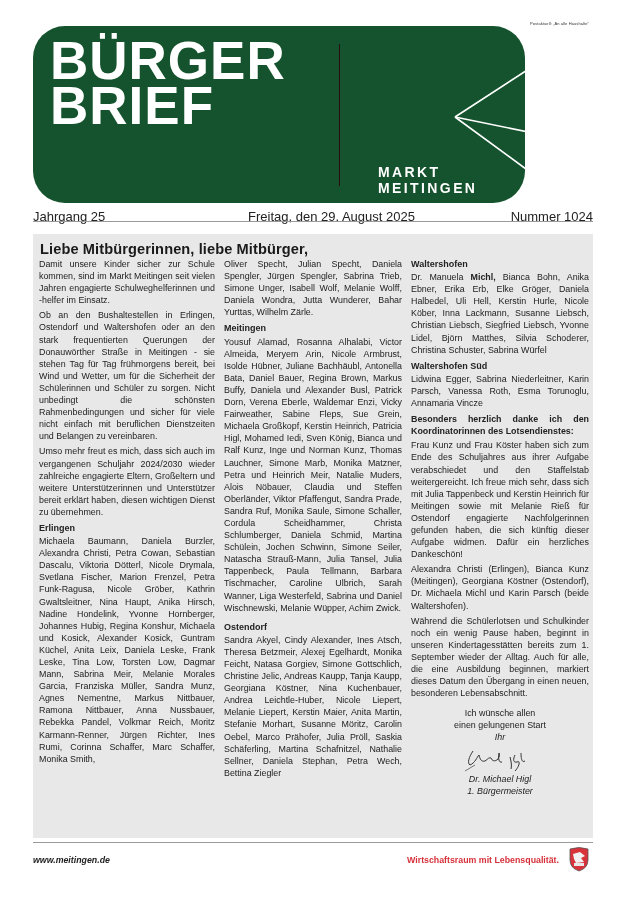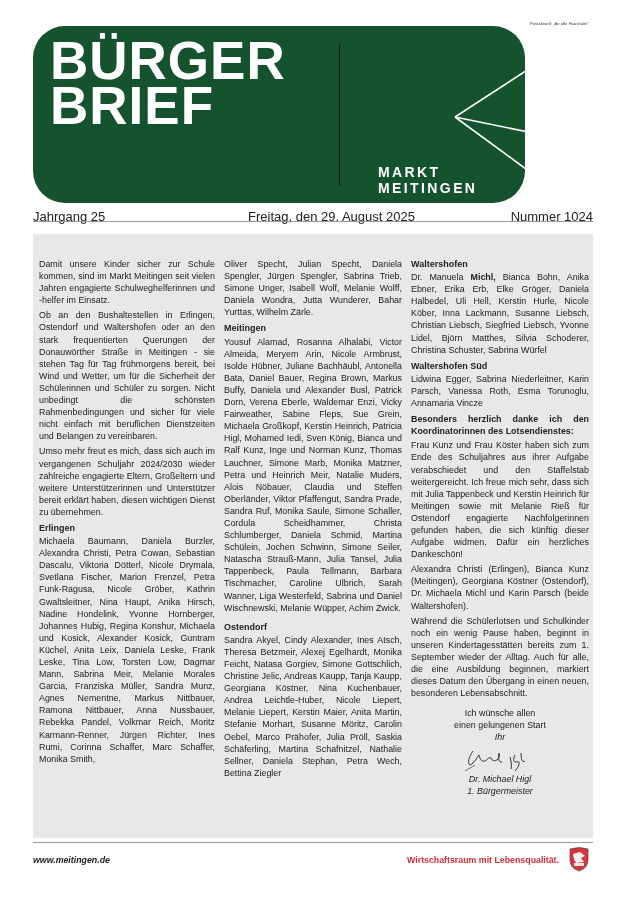--- a/index.html
+++ b/index.html
@@ -68,20 +68,21 @@
 </div>
 
 <div class="dateline">
   <span class="dl-left">Jahrgang 25</span>
   <span class="dl-center">Freitag, den 29. August 2025</span>
   <span class="dl-right">Nummer 1024</span>
 </div>
 <div class="rule" style="top:221px;"></div>
 
 <div class="box">
+  <div class="headline">Liebe Mitbürgerinnen, liebe Mitbürger,</div>
 
   <div class="col c1">
     <p>Damit unsere Kinder sicher zur Schule kommen, sind im Markt Meitingen seit vielen Jahren engagierte Schulweg­helferinnen und -helfer im Einsatz.</p>
     <p>Ob an den Bushaltestellen in Erlingen, Ostendorf und Waltershofen oder an den stark frequentierten Querungen der Donauwörther Straße in Meitingen - sie stehen Tag für Tag frühmorgens bereit, bei Wind und Wetter, um für die Sicherheit der Schülerinnen und Schüler zu sorgen. Nicht unbedingt die schönsten Rahmenbedingungen und sicher für viele nicht einfach mit beruf­lichen Dienstzeiten und Belangen zu vereinbaren.</p>
     <p>Umso mehr freut es mich, dass sich auch im vergangenen Schuljahr 2024/2030 wieder zahlreiche engagierte Eltern, Großeltern und weitere Unter­stützerinnen und Unterstützer bereit erklärt haben, diesen wichtigen Dienst zu übernehmen.</p>
     <h3>Erlingen</h3>
     <p>Michaela Baumann, Daniela Burzler, Alexandra Christi, Petra Cowan, Sebastian Dascalu, Viktoria Dötterl, Nicole Drymala, Svetlana Fischer, Marion Frenzel, Petra Funk-Ragusa, Nicole Gröber, Kathrin Gwaltsleitner, Nina Haupt, Anika Hirsch, Nadine Hondelink, Yvonne Hornberger, Johannes Hubig, Regina Konshur, Michaela und Kosick, Alexander Kosick, Guntram Küchel, Anita Leix, Daniela Leske, Frank Leske, Tina Low, Torsten Low, Dagmar Mann, Sabrina Meir, Melanie Morales Garcia, Franziska Müller, Sandra Munz, Agnes Nementne, Markus Nittbauer, Ramona Nittbauer, Anna Nussbauer, Rebekka Pandel, Volk­mar Reich, Moritz Karmann-Renner, Jürgen Richter, Ines Rumi, Corinna Schaffer, Marc Schaffer, Monika Smith,</p>
   </div>
 
   <div class="col c2">

